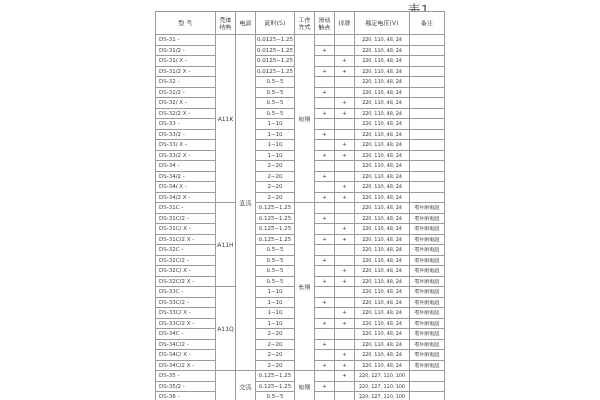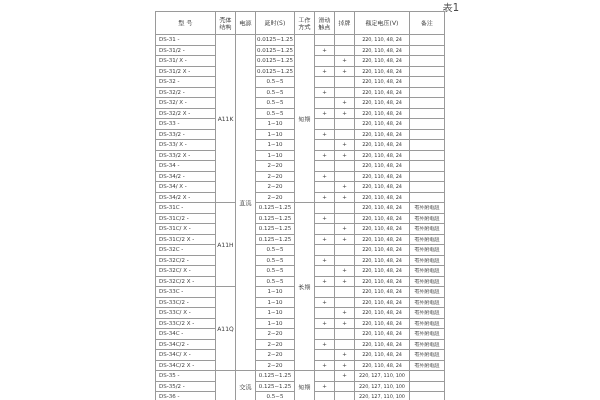--- a/index.html
+++ b/index.html
@@ -1,22 +1,22 @@
 <!DOCTYPE html>
 <html><head>
 <meta charset="utf-8">
 <style>
   html,body{margin:0;padding:0}
   body{
     width:600px;height:400px;position:relative;background:#ffffff;
     font-family:"DejaVu Sans",sans-serif;color:#3a3a3a;overflow:hidden;
   }
   #table1-label{
-    position:absolute;top:1px;left:170px;width:289px;text-align:right;
-    font-size:10px;color:#4a4a4a;
+    position:absolute;top:1px;left:140px;width:289px;text-align:right;
+    font-size:13px;color:#4a4a4a;
   }
   table.spec{
     position:absolute;left:155px;top:11px;width:289px;
     border-collapse:collapse;table-layout:fixed;
     border:1px solid #6b6b6b;
   }
   th,td{
     border:1px solid #9a9a9a;padding:0;overflow:hidden;white-space:nowrap;
     font-weight:normal;
   }

